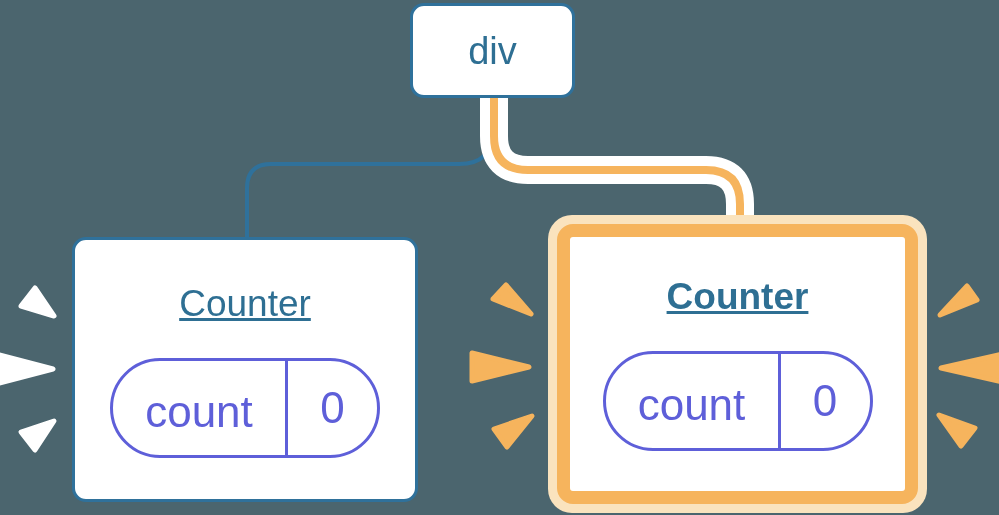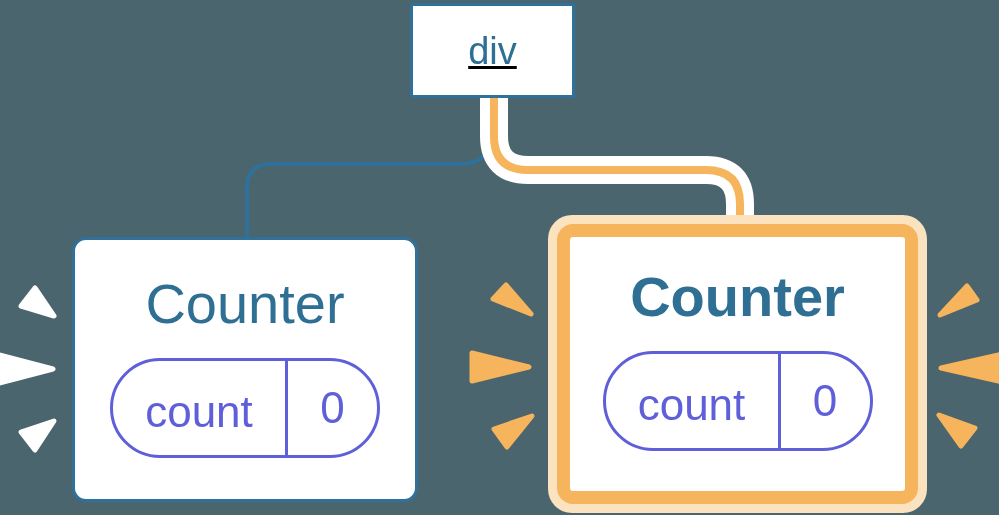--- a/index.html
+++ b/index.html
@@ -26,24 +26,23 @@
   .edge-blue   { fill: none; stroke: var(--blue-stroke); stroke-width: 4; }
   .edge-white  { fill: none; stroke: var(--white); stroke-width: 28; }
   .edge-orange { fill: none; stroke: var(--orange); stroke-width: 8; }
   .burst-white  { fill: var(--white);  stroke: var(--white);  stroke-width: 5; stroke-linejoin: round; }
   .burst-orange { fill: var(--orange); stroke: var(--orange); stroke-width: 5; stroke-linejoin: round; }
 
   .node-root {
     position: absolute; left: 410px; top: 3px; width: 165px; height: 95px;
     background: var(--white);
     border: 3px solid var(--blue-stroke);
-    border-radius: 2px;
+    border-radius: 14px;
     display: flex; align-items: center; justify-content: center;
     z-index: 2;
-    text-decoration: underline;
   }
   .node-root-label {
     color: var(--blue-text); font-size: 38px; line-height: 1;
   }
 
   .card {
     position: absolute; left: 72px; top: 237px; width: 346px; height: 265px;
     background: var(--white);
     border: 3px solid var(--blue-stroke);
     border-radius: 14px;
@@ -60,22 +59,22 @@
   }
   .card-hl-inner {
     width: 100%; height: 100%;
     background: var(--white);
     border: 13px solid var(--orange);
     border-radius: 16px;
     display: flex; flex-direction: column; align-items: center;
     padding-top: 32px; gap: 26px;
   }
   .card-title {
-    color: var(--blue-text); font-size: 56px; line-height: 56px;
-    font-weight: 500; white-space: nowrap;
+    color: var(--blue-text); font-size: 37px; line-height: 56px;
+    font-weight: 500; white-space: nowrap; text-decoration: underline;
   }
   .card-title.bold { font-weight: 700; }
 
   .pill {
     width: 270px; height: 100px;
     border: 3px solid var(--purple);
     border-radius: 50px;
     background: var(--white);
     display: flex; align-items: stretch; overflow: hidden;
   }

